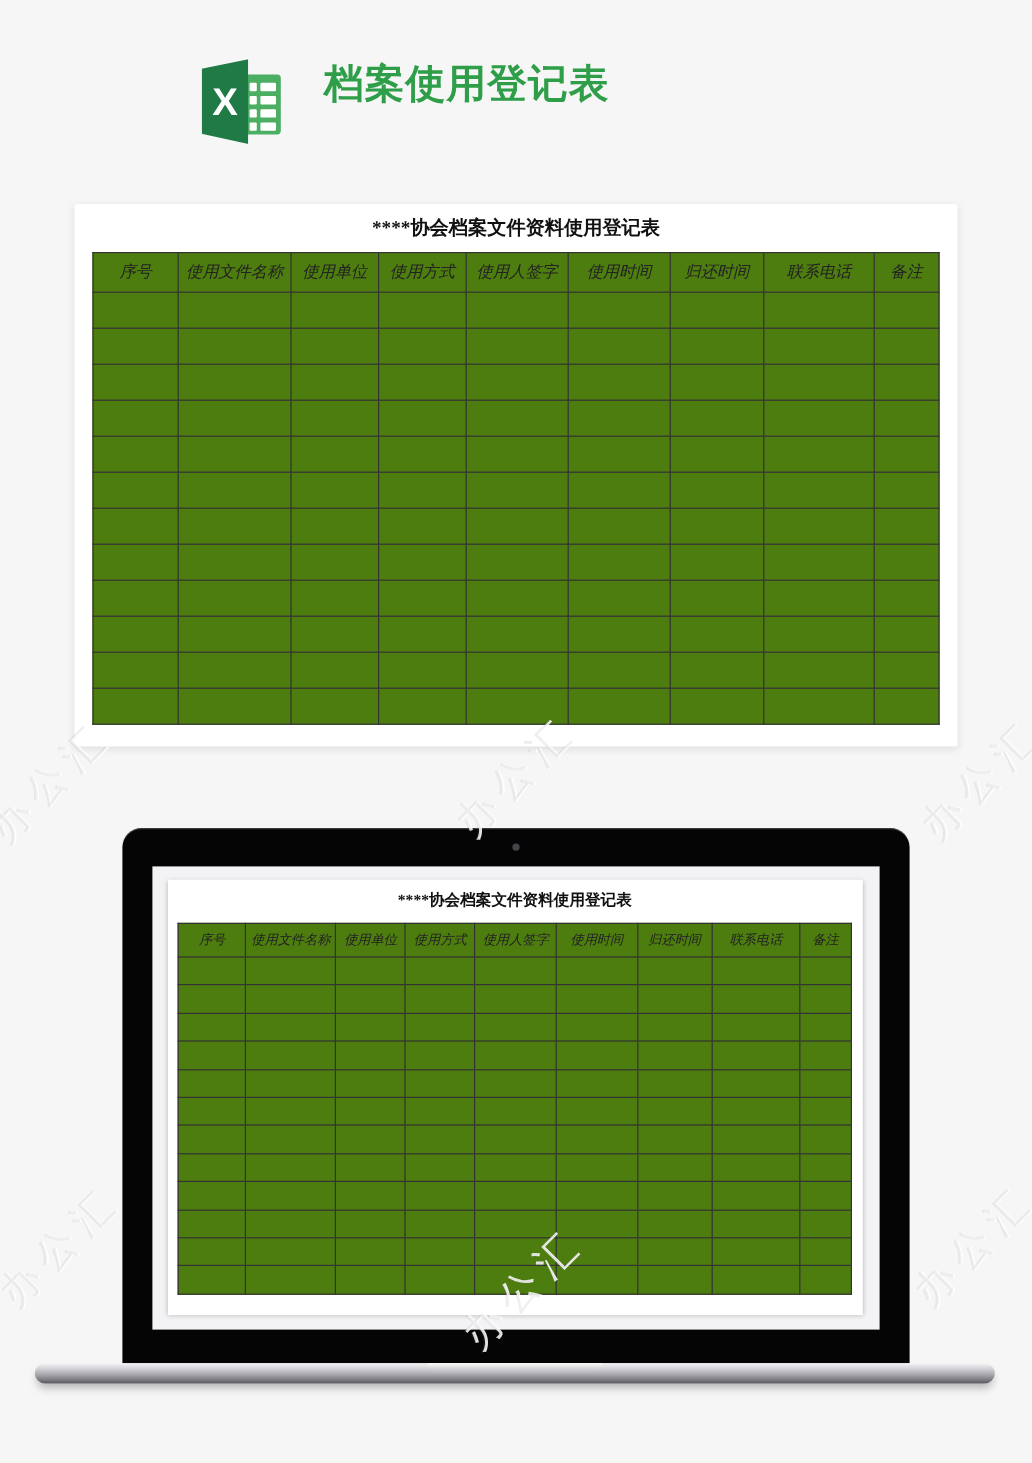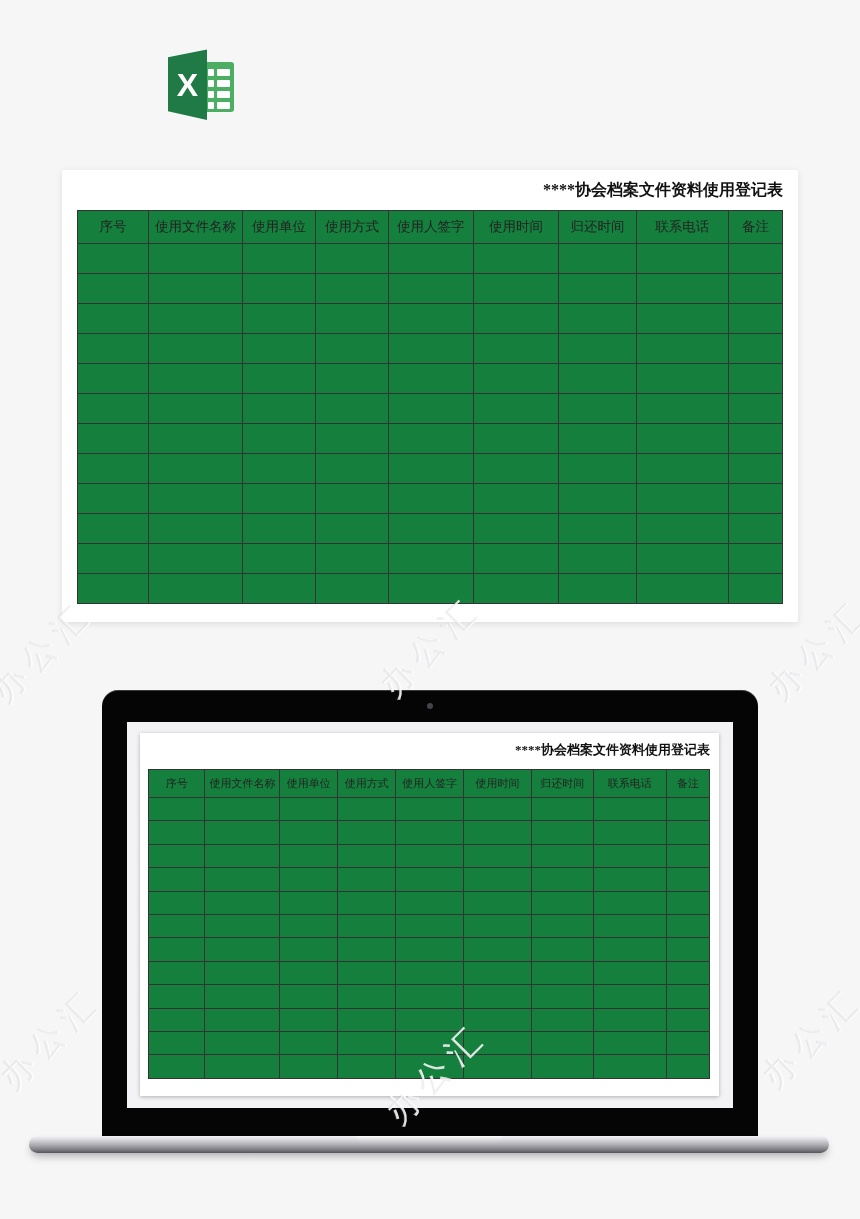--- a/index.html
+++ b/index.html
@@ -22,23 +22,23 @@
   .excel-icon .g{position:absolute;background:#fff;border-radius:1px;}
   .excel-icon .dark{position:absolute;left:0;top:0;width:39px;height:72px;background:var(--excel-dark-green);
     clip-path:polygon(0 13%,100% 2%,100% 100%,0 88%);display:flex;align-items:center;justify-content:center;}
   .excel-icon .dark span{color:#fff;font-weight:700;font-size:32px;line-height:1;transform:translateY(1px);}
   .hero-title{position:absolute;left:270px;top:48px;font-size:33px;font-weight:700;letter-spacing:1px;color:var(--title-green);}
   .hero-sub{position:absolute;left:272px;top:103px;font-size:17px;font-weight:700;letter-spacing:.5px;color:var(--subtitle-text);white-space:pre;}
 
   
   .card{position:absolute;left:62px;top:170px;width:736px;height:452px;background:#fff;border-radius:2px;
     box-shadow:0 2px 7px rgba(0,0,0,.10);}
-  .sheet-title{position:absolute;text-align:right;font-family:"Liberation Serif","DejaVu Serif",serif;font-weight:700;color:#111;}
+  .sheet-title{position:absolute;text-align:center;font-family:"Liberation Serif","DejaVu Serif",serif;font-weight:700;color:#111;}
   .card .sheet-title{left:15px;width:706px;top:10px;font-size:16px;}
-  table.reg{border-collapse:collapse;table-layout:fixed;position:absolute;background:#15803d;}
+  table.reg{border-collapse:collapse;table-layout:fixed;position:absolute;background:#4d7c0f;font-style:italic;}
   table.reg th,table.reg td{border:1px solid var(--table-border);font-weight:400;overflow:hidden;}
   table.reg th{font-family:"Liberation Serif","DejaVu Serif",serif;color:#222;text-align:center;}
   .card table.reg{left:15px;top:40px;width:706px;}
   .card table.reg th{height:33px;font-size:13.5px;}
   .card table.reg td{height:30px;}
 
   
   .wm{position:absolute;z-index:12;width:150px;text-align:center;transform:rotate(-45deg);
     font-size:34px;letter-spacing:8px;font-weight:400;color:rgba(120,120,128,.12);
     text-shadow:1px 1px 0 rgba(255,255,255,.9);pointer-events:none;white-space:nowrap;}
@@ -74,20 +74,21 @@
         <div class="g" style="left:13px;top:18px;width:13px;height:7px"></div>
         <div class="g" style="left:4px;top:29px;width:6px;height:7px"></div>
         <div class="g" style="left:13px;top:29px;width:13px;height:7px"></div>
         <div class="g" style="left:4px;top:40px;width:6px;height:7px"></div>
         <div class="g" style="left:13px;top:40px;width:13px;height:7px"></div>
       </div>
       <div class="dark">
         <span>X</span>
       </div>
     </div>
+    <h1 class="hero-title">档案使用登记表</h1>
   </div>
 
   <div class="card">
     <div class="sheet-title">****协会档案文件资料使用登记表</div>
     <table class="reg">
         <colgroup>
           <col style="width: 10.07%;">
           <col style="width: 13.33%;">
           <col style="width: 10.35%;">
           <col style="width: 10.35%;">

